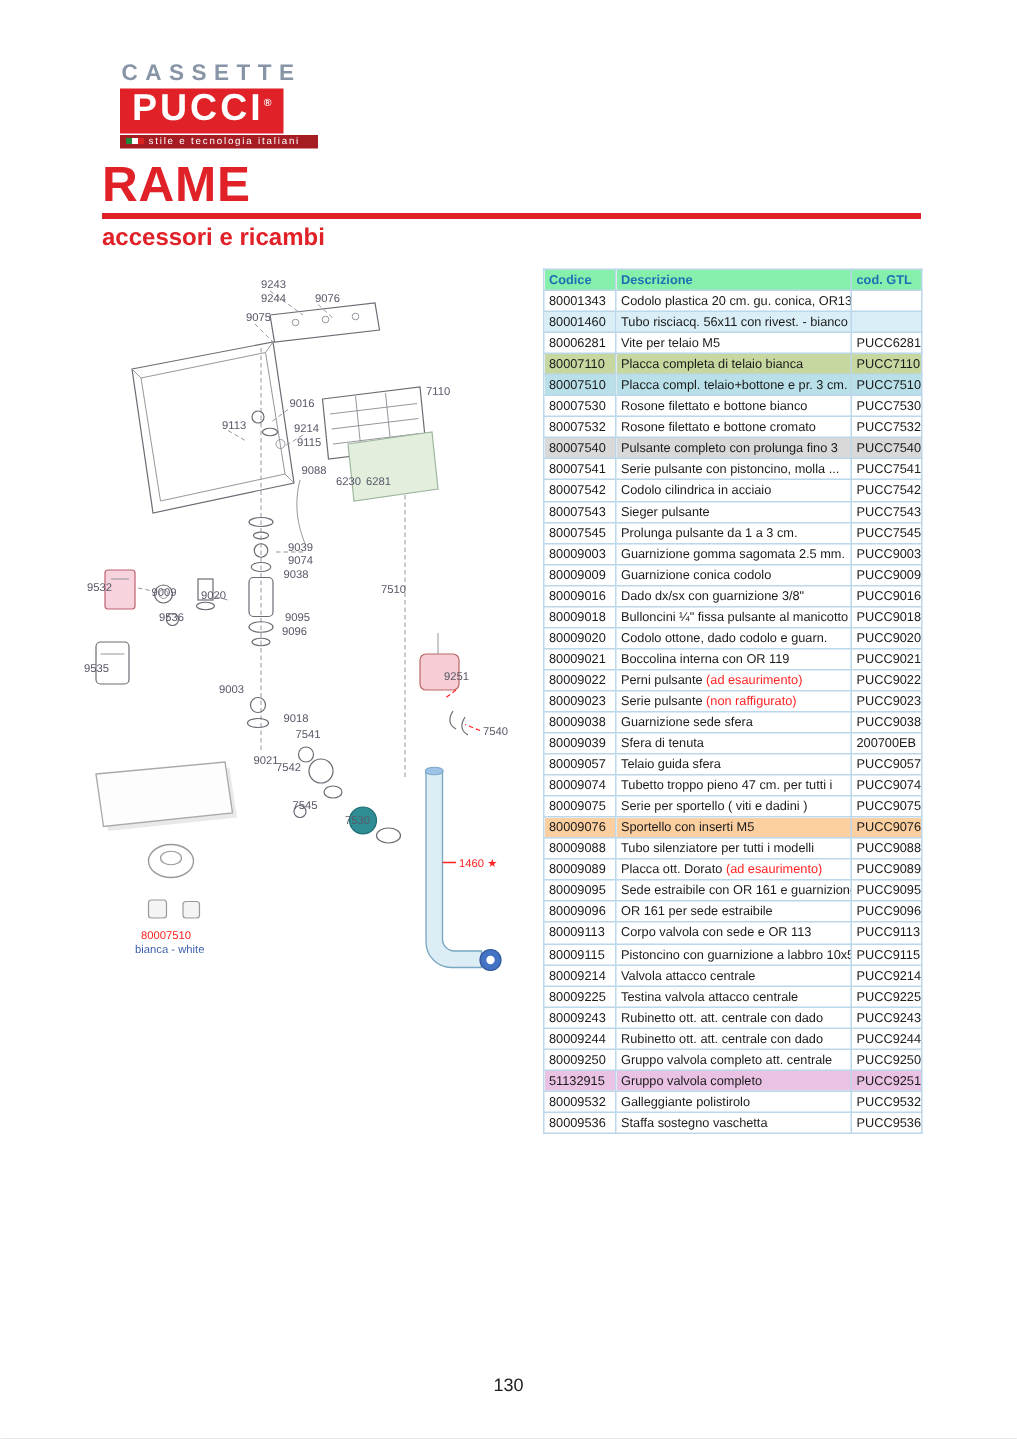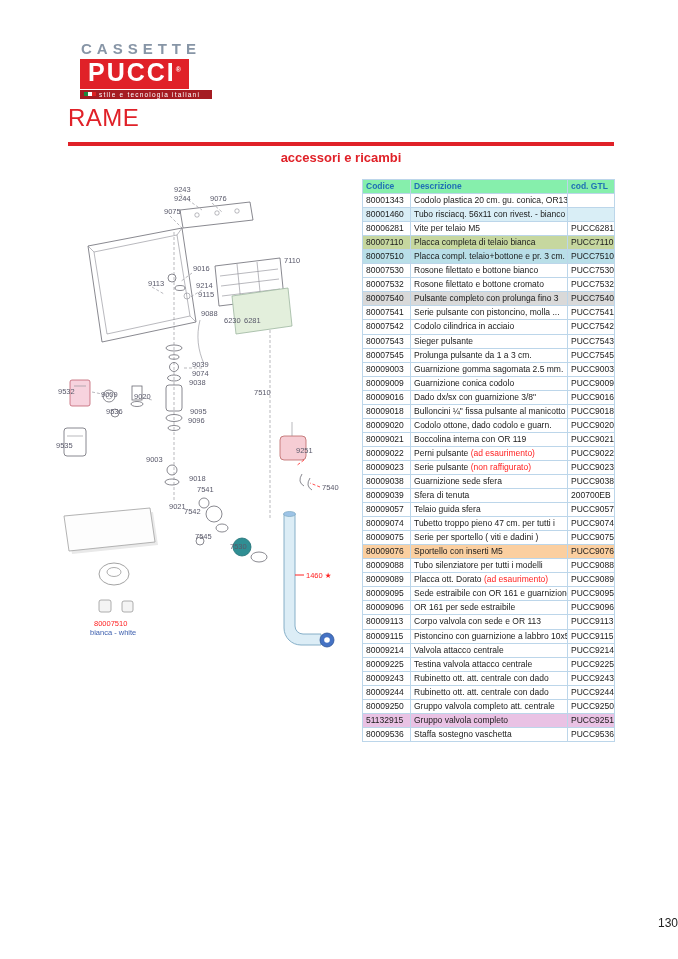--- a/index.html
+++ b/index.html
@@ -12,25 +12,25 @@
   .logo-red{display:inline-block;background:var(--accent);color:#fff;font-weight:bold;
             font-size:25px;letter-spacing:2px;padding:0 8px 2px 8px;line-height:1.1;}
   .logo-red sup{font-size:7px;vertical-align:super;letter-spacing:0;}
   .logo-strip{display:flex;align-items:center;background:#a51c22;color:#fff;font-size:6.5px;
               letter-spacing:1.2px;padding:1px 4px;width:124px;margin-top:1px;}
   .flag{display:inline-flex;margin-right:3px;}
   .flag i{display:inline-block;width:4px;height:4px;}
   .flag .g{background:#1d8a3a;} .flag .w{background:#fff;} .flag .r{background:#d22;}
 
   
-  .title{position:absolute;left:68px;top:104px;font-size:24px;font-weight:normal;
+  .title{position:absolute;left:68px;top:104px;font-size:33px;font-weight:bold;
          color:var(--accent);letter-spacing:.5px;}
   .rule{position:absolute;left:68px;top:142px;width:546px;height:4px;background:var(--accent);}
-  .subtitle{position:absolute;left:68px;top:150px;width:546px;text-align:center;
-            color:var(--accent);font-weight:bold;font-size:13px;}
+  .subtitle{position:absolute;left:68px;top:150px;width:546px;text-align:left;
+            color:var(--accent);font-weight:bold;font-size:16px;}
 
   
   .diagram{position:absolute;left:52px;top:170px;}
   .diagram svg{display:block;}
   .diagram .ln{stroke:#6b6b74;stroke-width:.8;fill:none;}
   .diagram .thin{stroke:#8a8a92;stroke-width:.6;fill:none;}
   .diagram .dash{stroke:#8a8a92;stroke-width:.6;fill:none;stroke-dasharray:3 2;}
   .diagram .reddash{stroke:var(--red_text);stroke-width:.8;fill:none;stroke-dasharray:3 2;}
   .diagram text.lbl{font-size:7.5px;fill:#59596a;font-family:"Liberation Sans",sans-serif;}
   .diagram text.lbl.red{fill:var(--red_text);}
@@ -46,21 +46,21 @@
   .parts col.c-code{width:48px;} .parts col.c-desc{width:157px;} .parts col.c-gtl{width:47px;}
   tr.hl-blue td{background:var(--hl_blue);}
   tr.hl-green td{background:var(--hl_green);}
   tr.hl-cyan td{background:var(--hl_cyan);}
   tr.hl-gray td{background:var(--hl_gray);}
   tr.hl-orange td{background:var(--hl_orange);}
   tr.hl-pink td{background:var(--hl_pink);}
   .red-inline{color:var(--red_text);}
 
   
-  .pagenum{position:absolute;top:916px;left:0;width:678px;text-align:right;
+  .pagenum{position:absolute;top:916px;left:0;width:678px;text-align:center;
            font-size:12px;color:#222;}
 </style>
 </head>
 <body>
 
 <div class="page">
 
   <div class="logo">
     <div class="logo-top">CASSETTE</div>
     <div class="logo-red"><span>PUCCI</span><sup>®</sup></div>
@@ -432,20 +432,25 @@
             <td>80009250</td>
             <td>Gruppo valvola completo att. centrale</td>
             <td>PUCC9250</td>
           </tr>
           <tr class="hl-pink">
             <td>51132915</td>
             <td>Gruppo valvola completo</td>
             <td>PUCC9251</td>
           </tr>
           <tr>
+            <td>80009532</td>
+            <td>Galleggiante polistirolo</td>
+            <td>PUCC9532</td>
+          </tr>
+          <tr>
             <td>80009536</td>
             <td>Staffa sostegno vaschetta</td>
             <td>PUCC9536</td>
           </tr>
         </tbody>
     </table>
   </div>
 
   <div class="pagenum">130</div>
 

